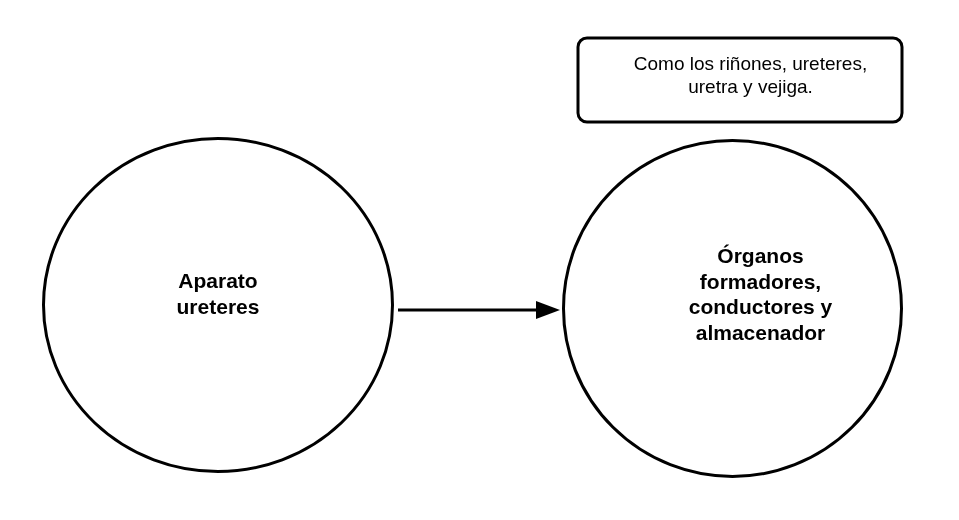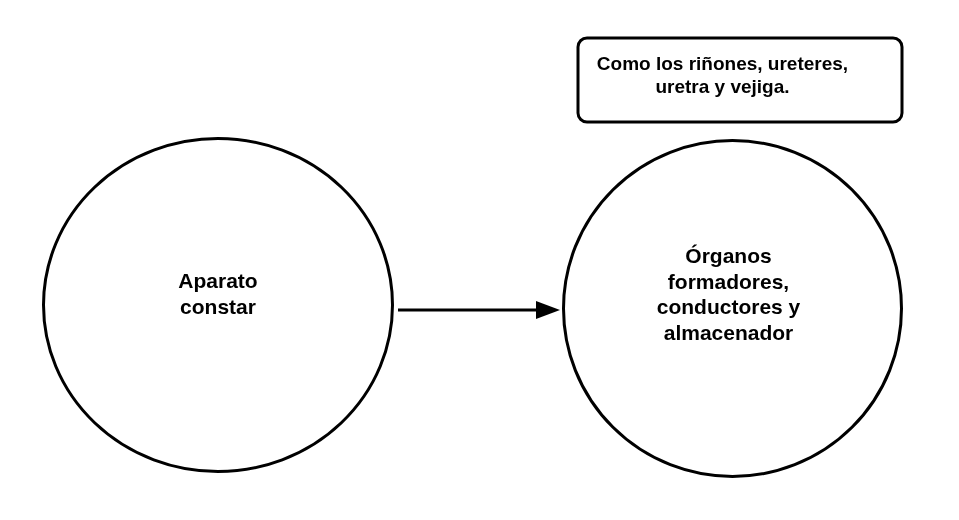--- a/index.html
+++ b/index.html
@@ -49,32 +49,33 @@
     color: #000000;
   }
   #left-circle-label {
     left: 42px;
     top: 268px;
     width: 352px;
     font-size: 21px;
     font-weight: bold;
   }
   #right-circle-label {
-    left: 558px;
+    left: 590px;
     top: 243px;
     width: 341px;
     font-size: 21px;
     font-weight: bold;
   }
   #note-text {
     left: 578px;
     top: 52px;
     width: 289px;
     font-size: 19px;
-    font-weight: bold;
+    font-weight: normal;
+    padding-left: 28px;
   }
   #edge-label {
     left: 399px;
     top: 274px;
     width: 160px;
     font-size: 21px;
     font-weight: normal;
   }
 </style>
 </head>
@@ -90,21 +91,21 @@
 
     <rect class="shape-stroke" x="578" y="38" width="324" height="84" rx="9" ry="9"></rect>
 
     <line class="connector-line" x1="398" y1="310" x2="541" y2="310"></line>
 
     <polygon class="connector-head" points="560,310 536,319 536,301"></polygon>
 
   </svg>
 
   <div class="txt" id="left-circle-label">Aparato
-constar</div>
+ureteres</div>
 
   <div class="txt" id="right-circle-label">Órganos
 formadores,
 conductores y
 almacenador</div>
 
   <div class="txt" id="note-text">Como los riñones, ureteres,
 uretra y vejiga.</div>
 
 

